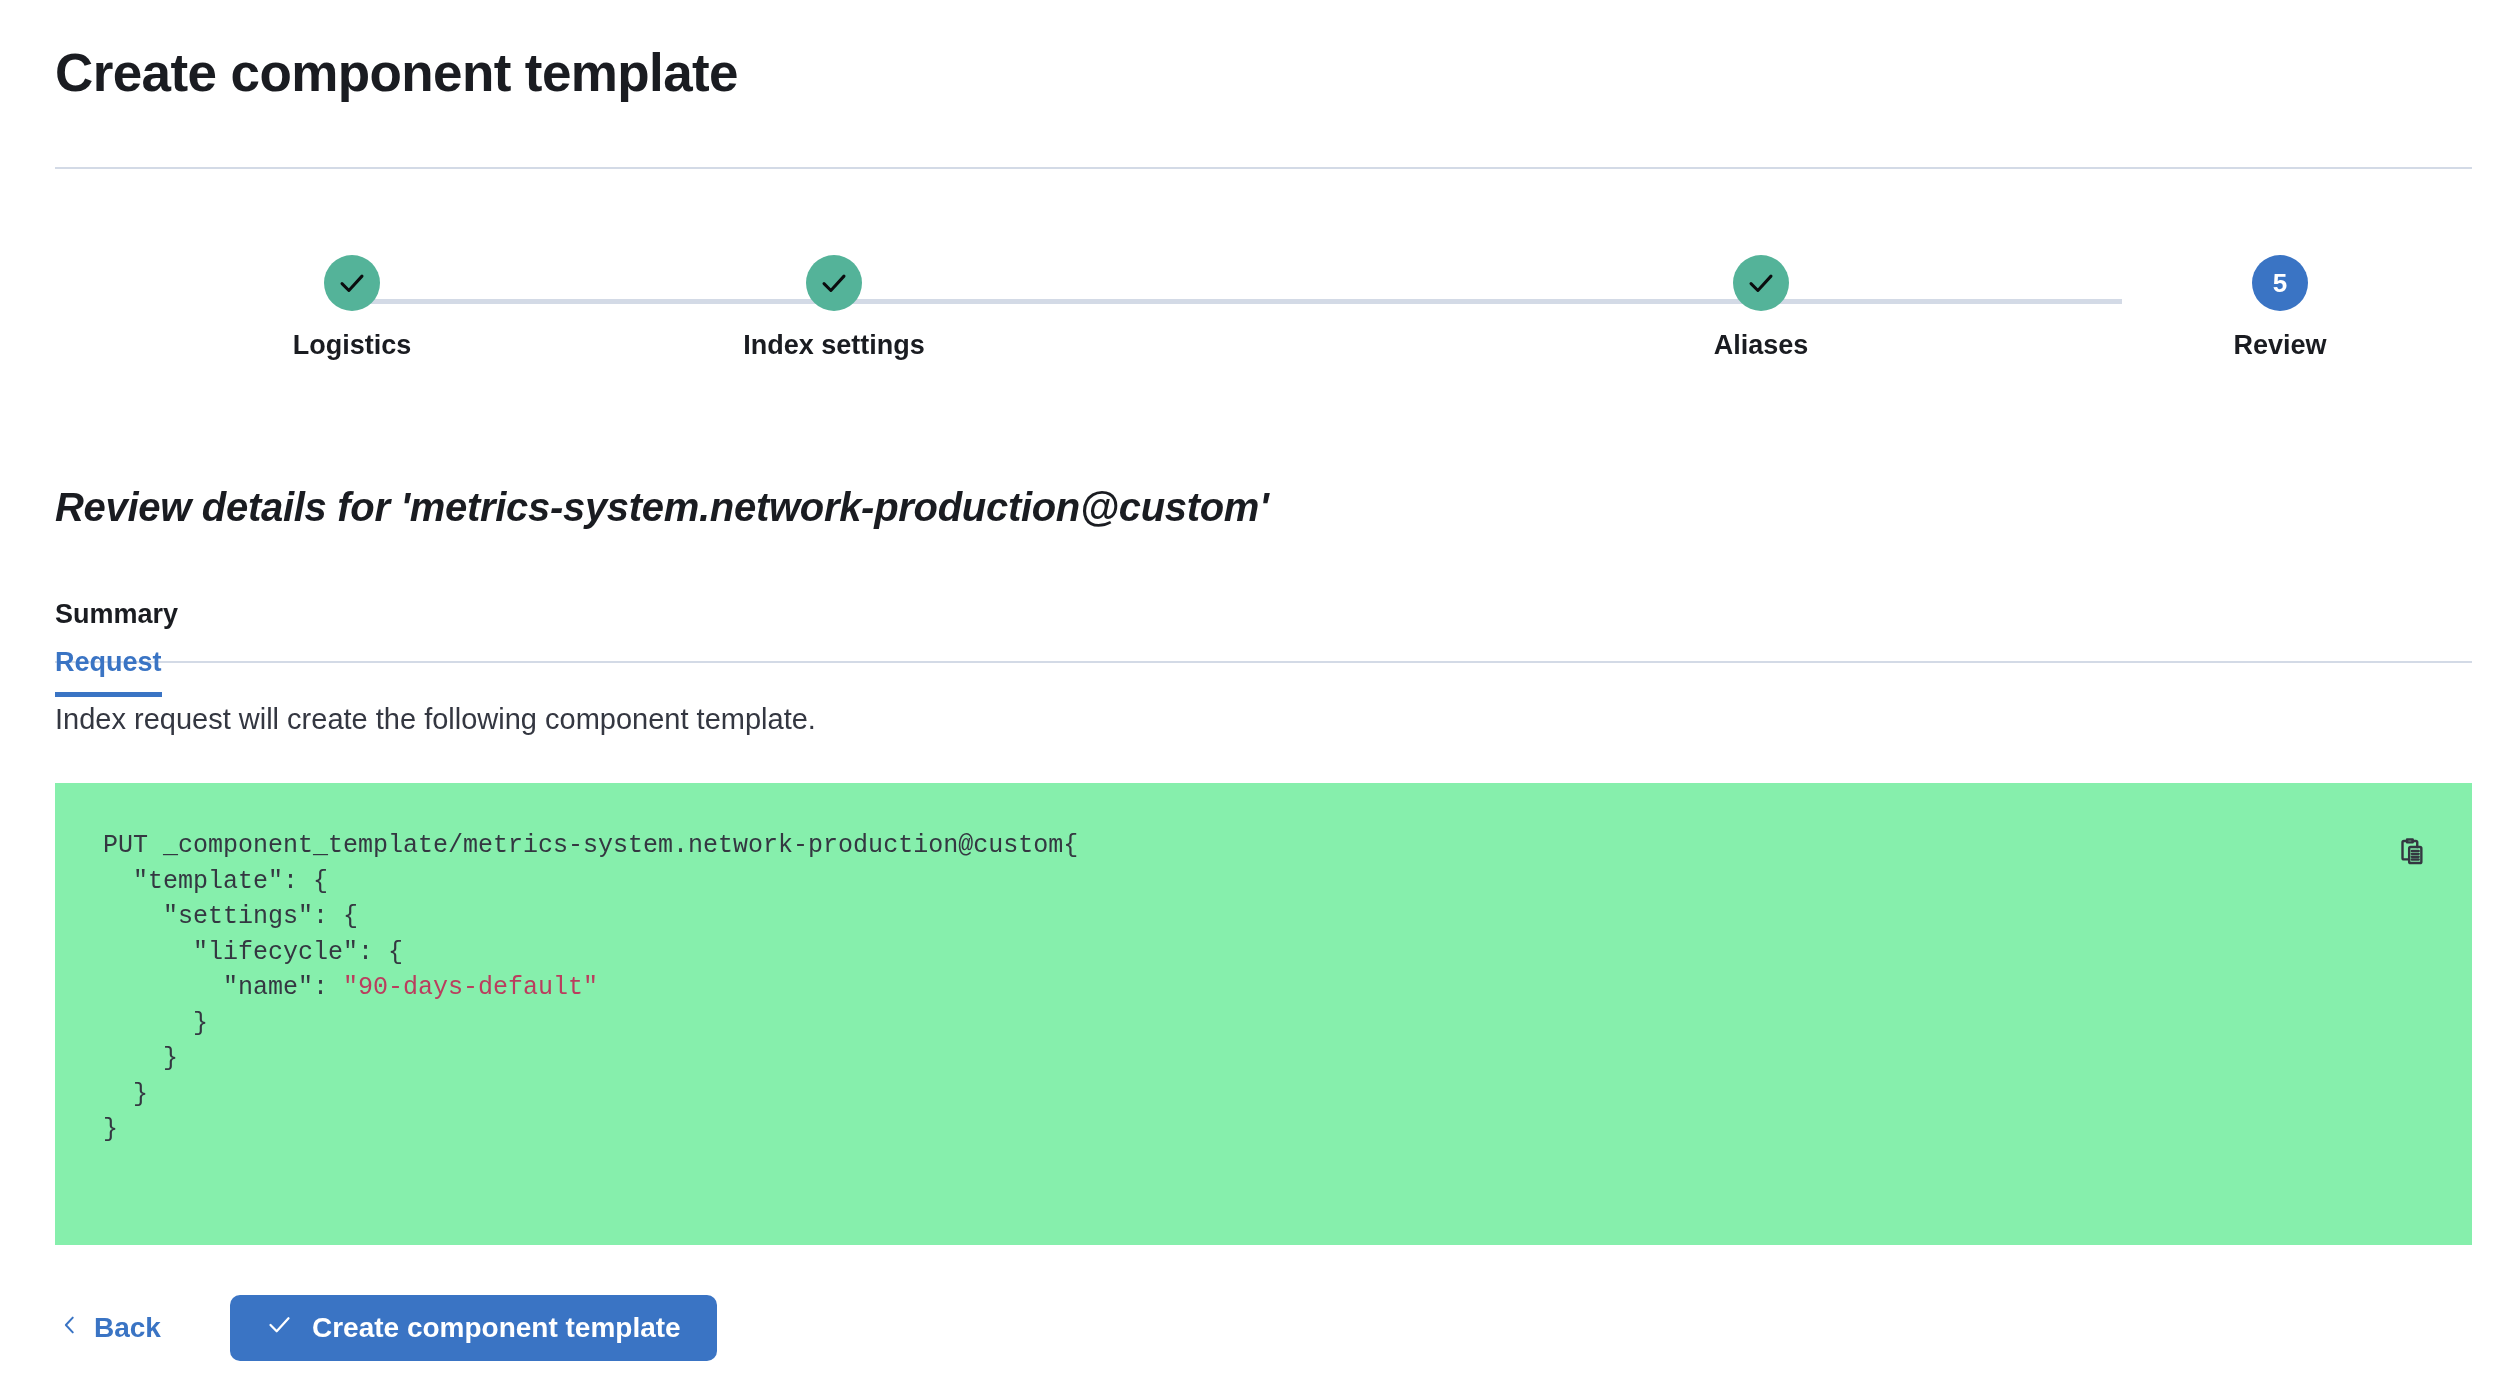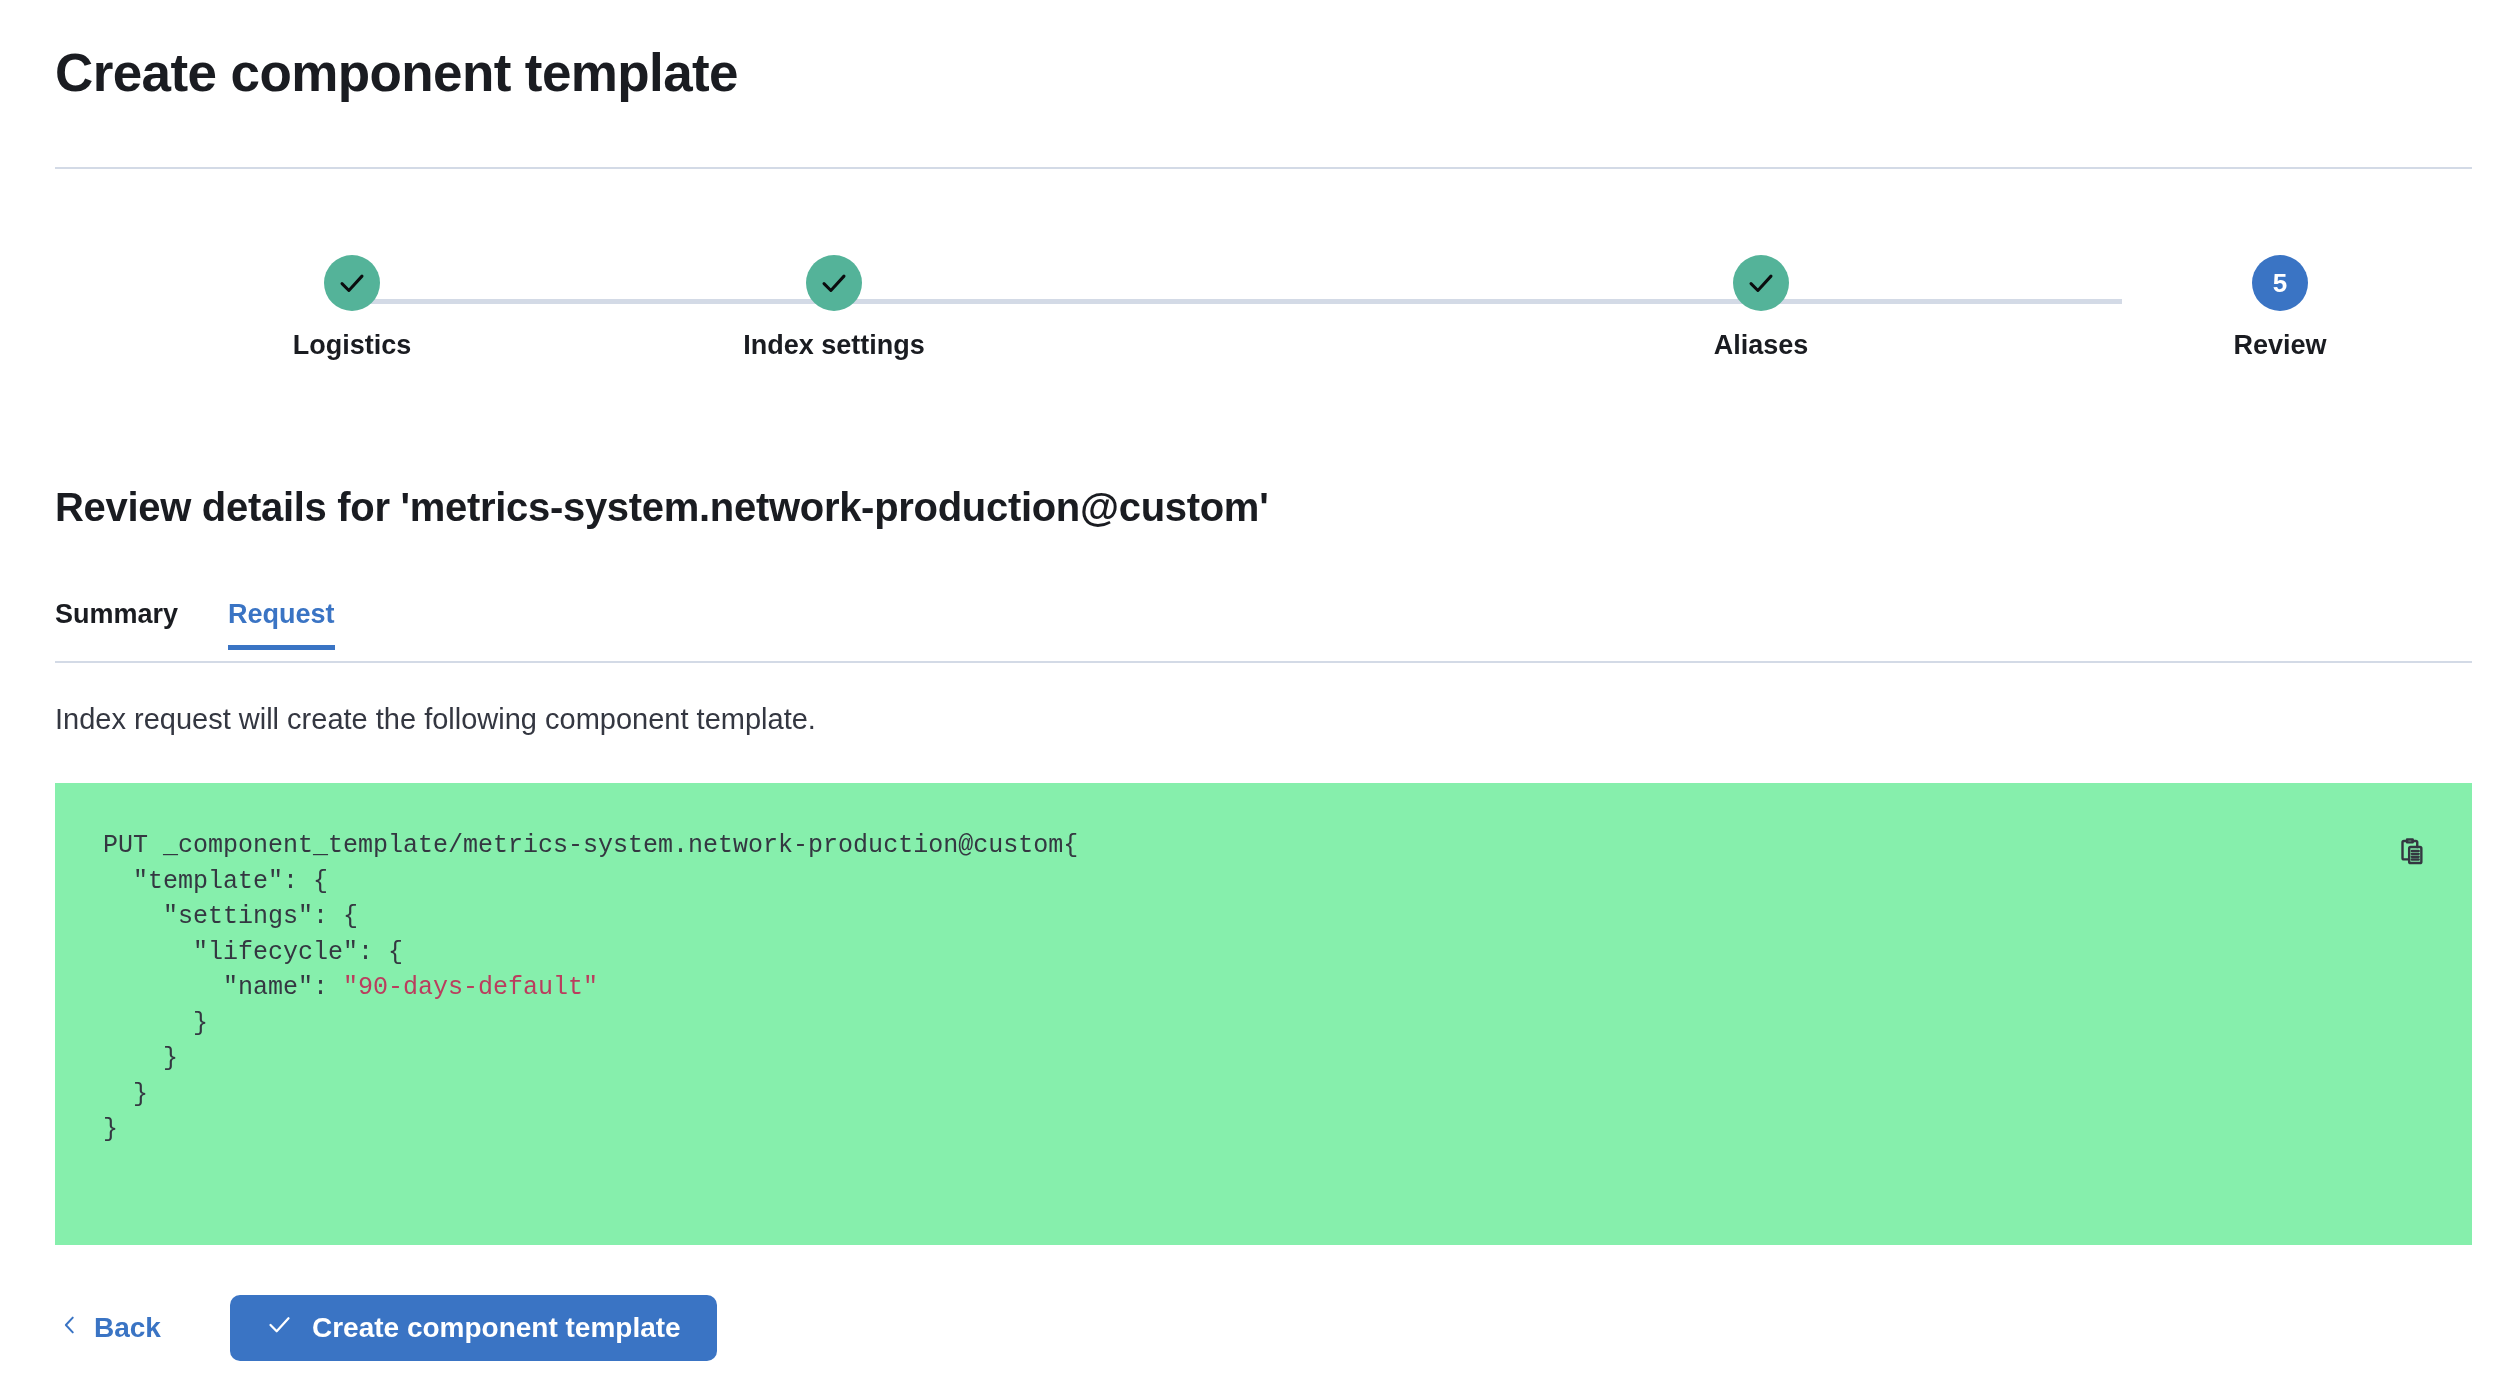--- a/index.html
+++ b/index.html
@@ -97,33 +97,35 @@
   
   .section-heading {
     position: absolute;
     left: 55px;
     top: 485px;
     font-size: 40px;
     font-weight: 700;
     letter-spacing: -0.3px;
     color: #1a1c21;
     white-space: nowrap;
+    font-style: italic;
   }
 
   
   .tabs {
     position: absolute;
     left: 55px;
     top: 600px;
     width: 2417px;
     height: 63px;
     border-bottom: 2px solid #d3dae6;
     display: flex;
     align-items: flex-start;
     gap: 0;
+    flex-direction: column;
   }
   .tab {
     position: relative;
     padding: 0 0 18px 0;
     margin-right: 50px;
     font-size: 27px;
     font-weight: 700;
     color: #1a1c21;
     cursor: pointer;
     background: none;

